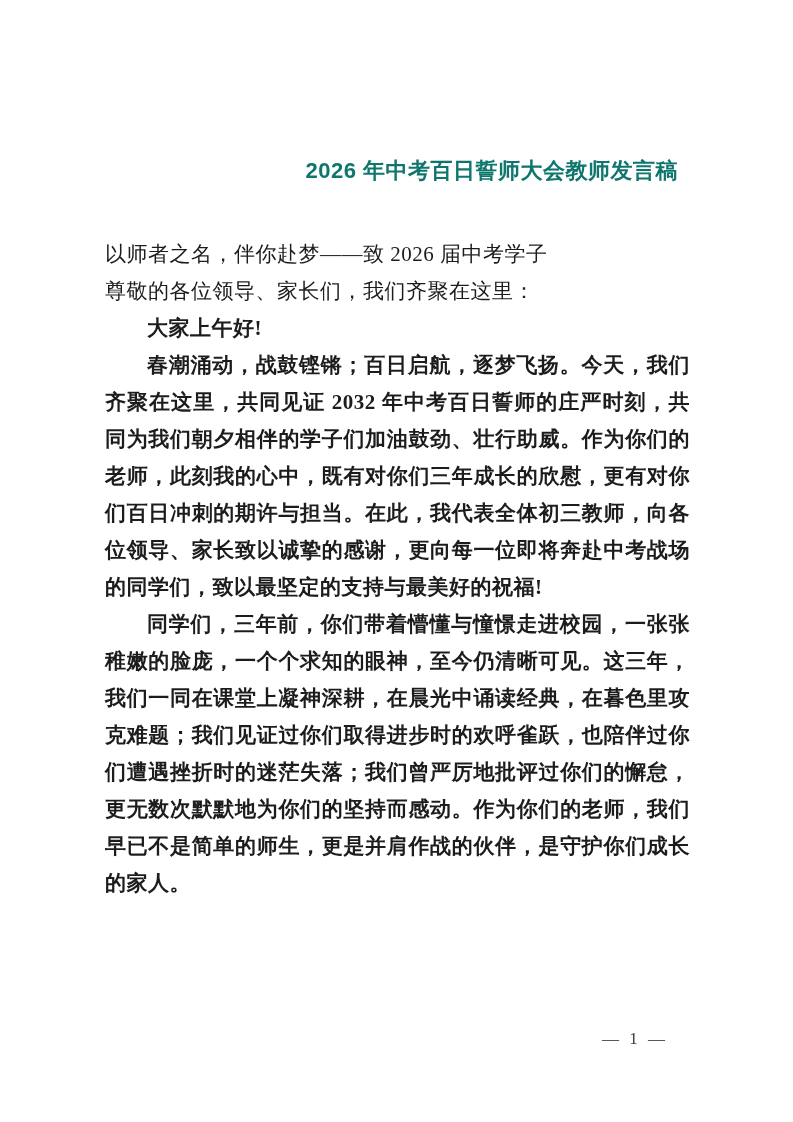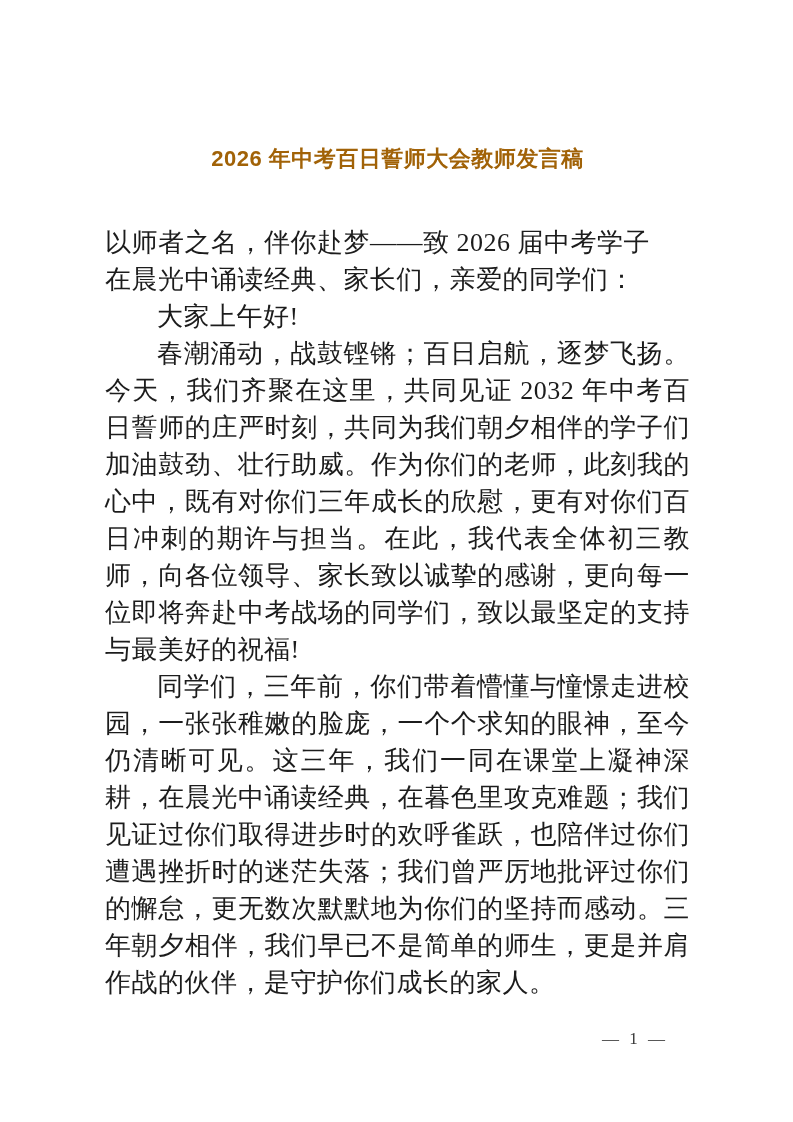--- a/index.html
+++ b/index.html
@@ -17,63 +17,64 @@
     color: #1c1c1c;
     box-sizing: border-box;
   }
   .content {
     position: absolute;
     left: 105px;
     top: 146px;
     width: 585px;
   }
   .doc-title {
-    margin: 0;
+    margin: 12px;
     font-family: "Liberation Sans", "DejaVu Sans", sans-serif;
     font-size: 22px;
     font-weight: bold;
-    color: #a16207;
+    color: #0f766e;
     line-height: 26px;
     letter-spacing: 0.5px;
-    text-align: center;
+    text-align: right;
   }
   .body-text {
     margin-top: 52px;
-    font-size: 26px;
+    font-size: 21px;
     line-height: 37px;
     text-align: justify;
     text-justify: inter-ideograph;
     letter-spacing: 0.5px;
   }
   .body-text p {
     margin: 0;
     padding: 0;
   }
   .indent {
     text-indent: 2em;
+    font-weight: bold;
   }
   .page-footer {
     position: absolute;
     top: 1029px;
     right: 125px;
     font-size: 17px;
     line-height: 20px;
     color: #3a3a3a;
     letter-spacing: 3px;
     font-family: "Liberation Serif", "DejaVu Serif", serif;
   }
 </style>
 </head>
 <body>
 
 <div class="page">
   <div class="content">
     <h1 class="doc-title">2026 年中考百日誓师大会教师发言稿</h1>
     <div class="body-text">
       <p>以师者之名，伴你赴梦——致 2026 届中考学子</p>
-      <p>在晨光中诵读经典、家长们，亲爱的同学们：</p>
+      <p>尊敬的各位领导、家长们，我们齐聚在这里：</p>
       <p class="indent">大家上午好!</p>
       <p class="indent">春潮涌动，战鼓铿锵；百日启航，逐梦飞扬。今天，我们齐聚在这里，共同见证 2032 年中考百日誓师的庄严时刻，共同为我们朝夕相伴的学子们加油鼓劲、壮行助威。作为你们的老师，此刻我的心中，既有对你们三年成长的欣慰，更有对你们百日冲刺的期许与担当。在此，我代表全体初三教师，向各位领导、家长致以诚挚的感谢，更向每一位即将奔赴中考战场的同学们，致以最坚定的支持与最美好的祝福!</p>
-      <p class="indent">同学们，三年前，你们带着懵懂与憧憬走进校园，一张张稚嫩的脸庞，一个个求知的眼神，至今仍清晰可见。这三年，我们一同在课堂上凝神深耕，在晨光中诵读经典，在暮色里攻克难题；我们见证过你们取得进步时的欢呼雀跃，也陪伴过你们遭遇挫折时的迷茫失落；我们曾严厉地批评过你们的懈怠，更无数次默默地为你们的坚持而感动。三年朝夕相伴，我们早已不是简单的师生，更是并肩作战的伙伴，是守护你们成长的家人。</p>
+      <p class="indent">同学们，三年前，你们带着懵懂与憧憬走进校园，一张张稚嫩的脸庞，一个个求知的眼神，至今仍清晰可见。这三年，我们一同在课堂上凝神深耕，在晨光中诵读经典，在暮色里攻克难题；我们见证过你们取得进步时的欢呼雀跃，也陪伴过你们遭遇挫折时的迷茫失落；我们曾严厉地批评过你们的懈怠，更无数次默默地为你们的坚持而感动。作为你们的老师，我们早已不是简单的师生，更是并肩作战的伙伴，是守护你们成长的家人。</p>
     </div>
   </div>
   <div class="page-footer">— 1 —</div>
 </div>
 
 </body></html>

